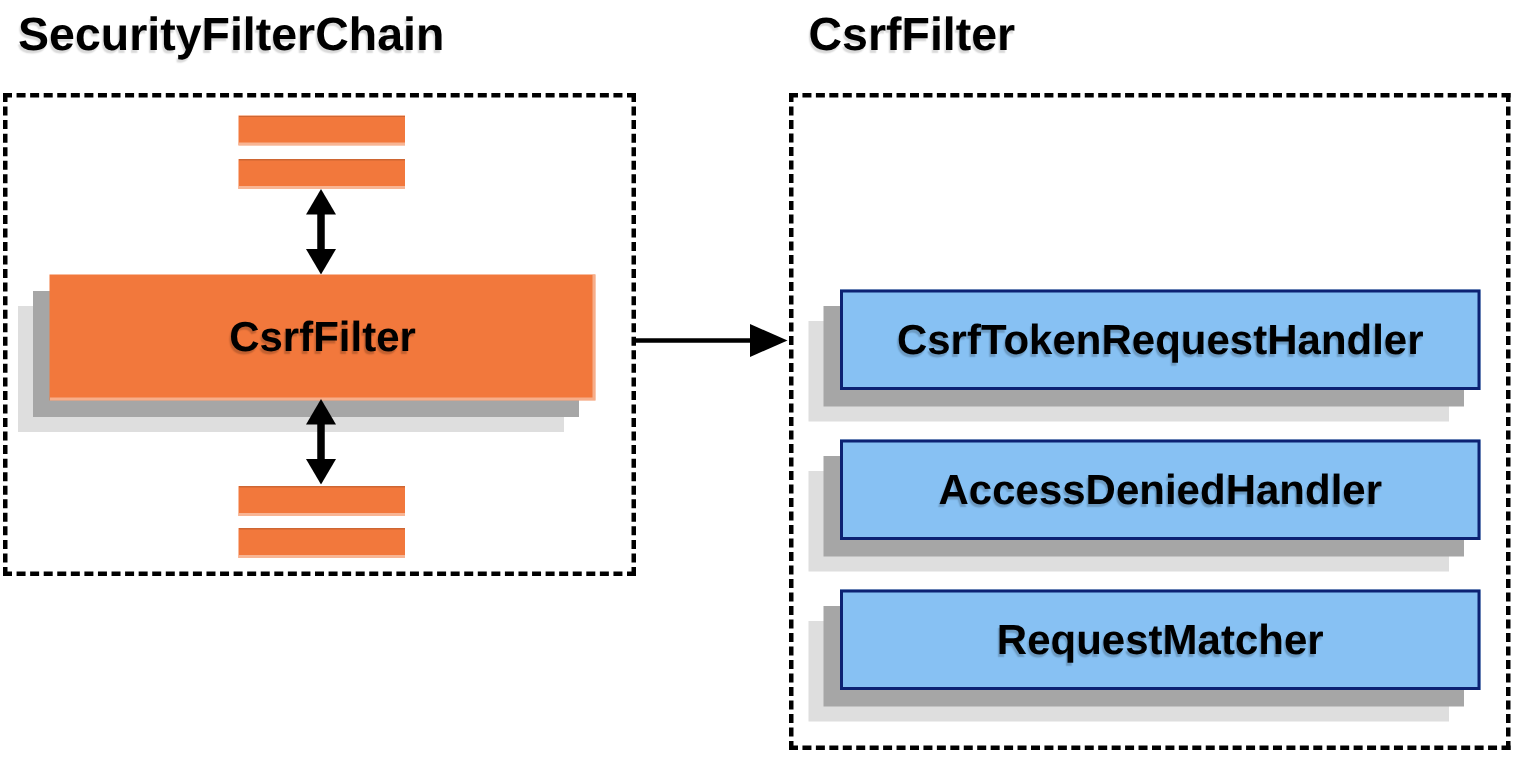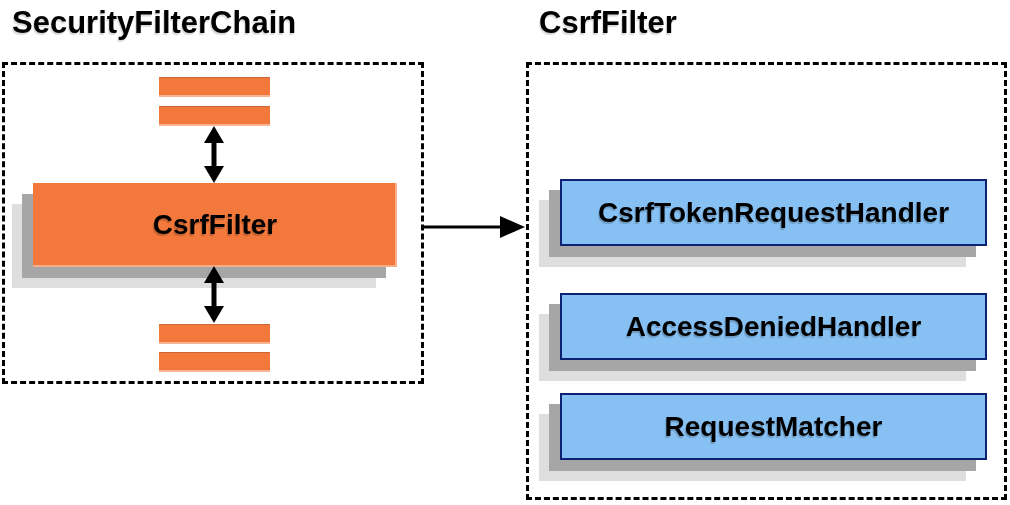--- a/index.html
+++ b/index.html
@@ -123,21 +123,21 @@
   <svg class="arrow-svg" id="h-arrow" width="102" height="26" viewBox="0 0 102 26">
     <line x1="0" y1="13" x2="80" y2="13" stroke="#000000" stroke-width="3"></line>
     <polygon points="101,13 76,2 76,24" fill="#000000"></polygon>
   </svg>
 
   <div class="title" id="right-title">CsrfFilter</div>
 
   <div class="dashed-box" id="right-dashed"></div>
 
 
-  <div class="component-group" style="top: 179px;">
+  <div class="component-group" style="top: 193px;">
     <div class="shadow-light"></div>
     <div class="shadow-dark"></div>
     <div class="blue-box">
       <span class="label">CsrfTokenRequestHandler</span>
     </div>
   </div>
 
   <div class="component-group" style="top: 293px;">
     <div class="shadow-light"></div>
     <div class="shadow-dark"></div>

